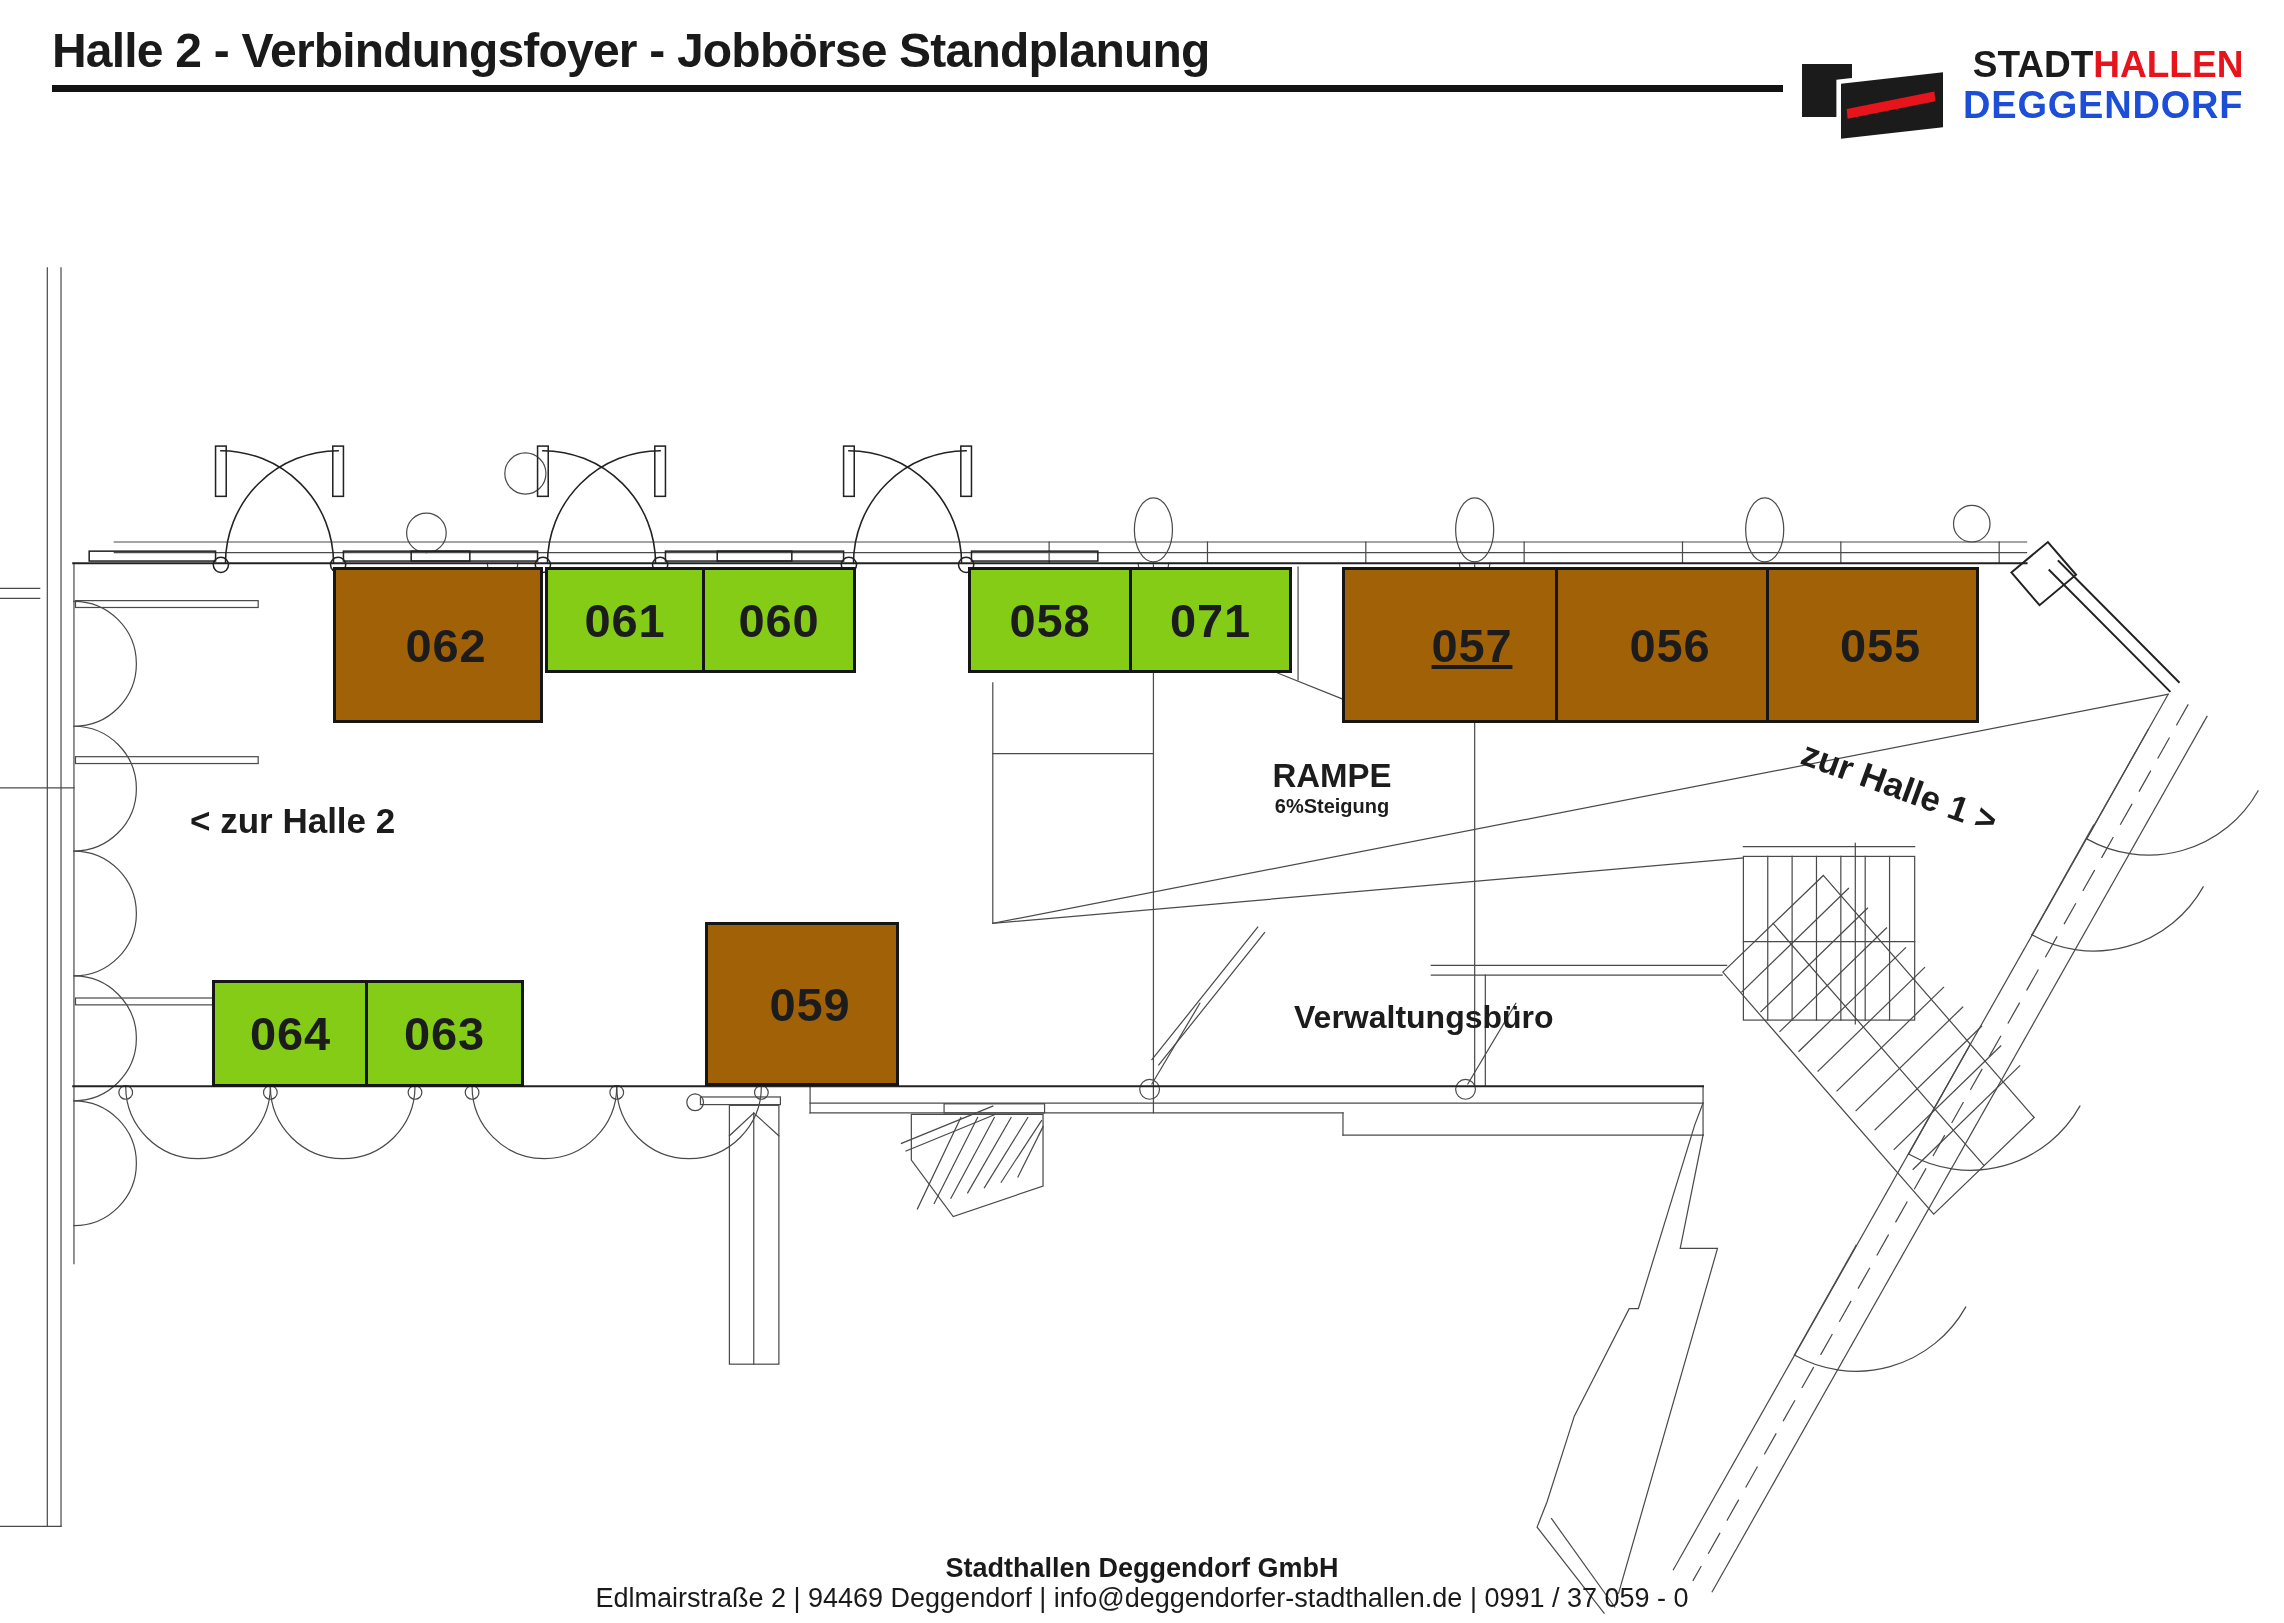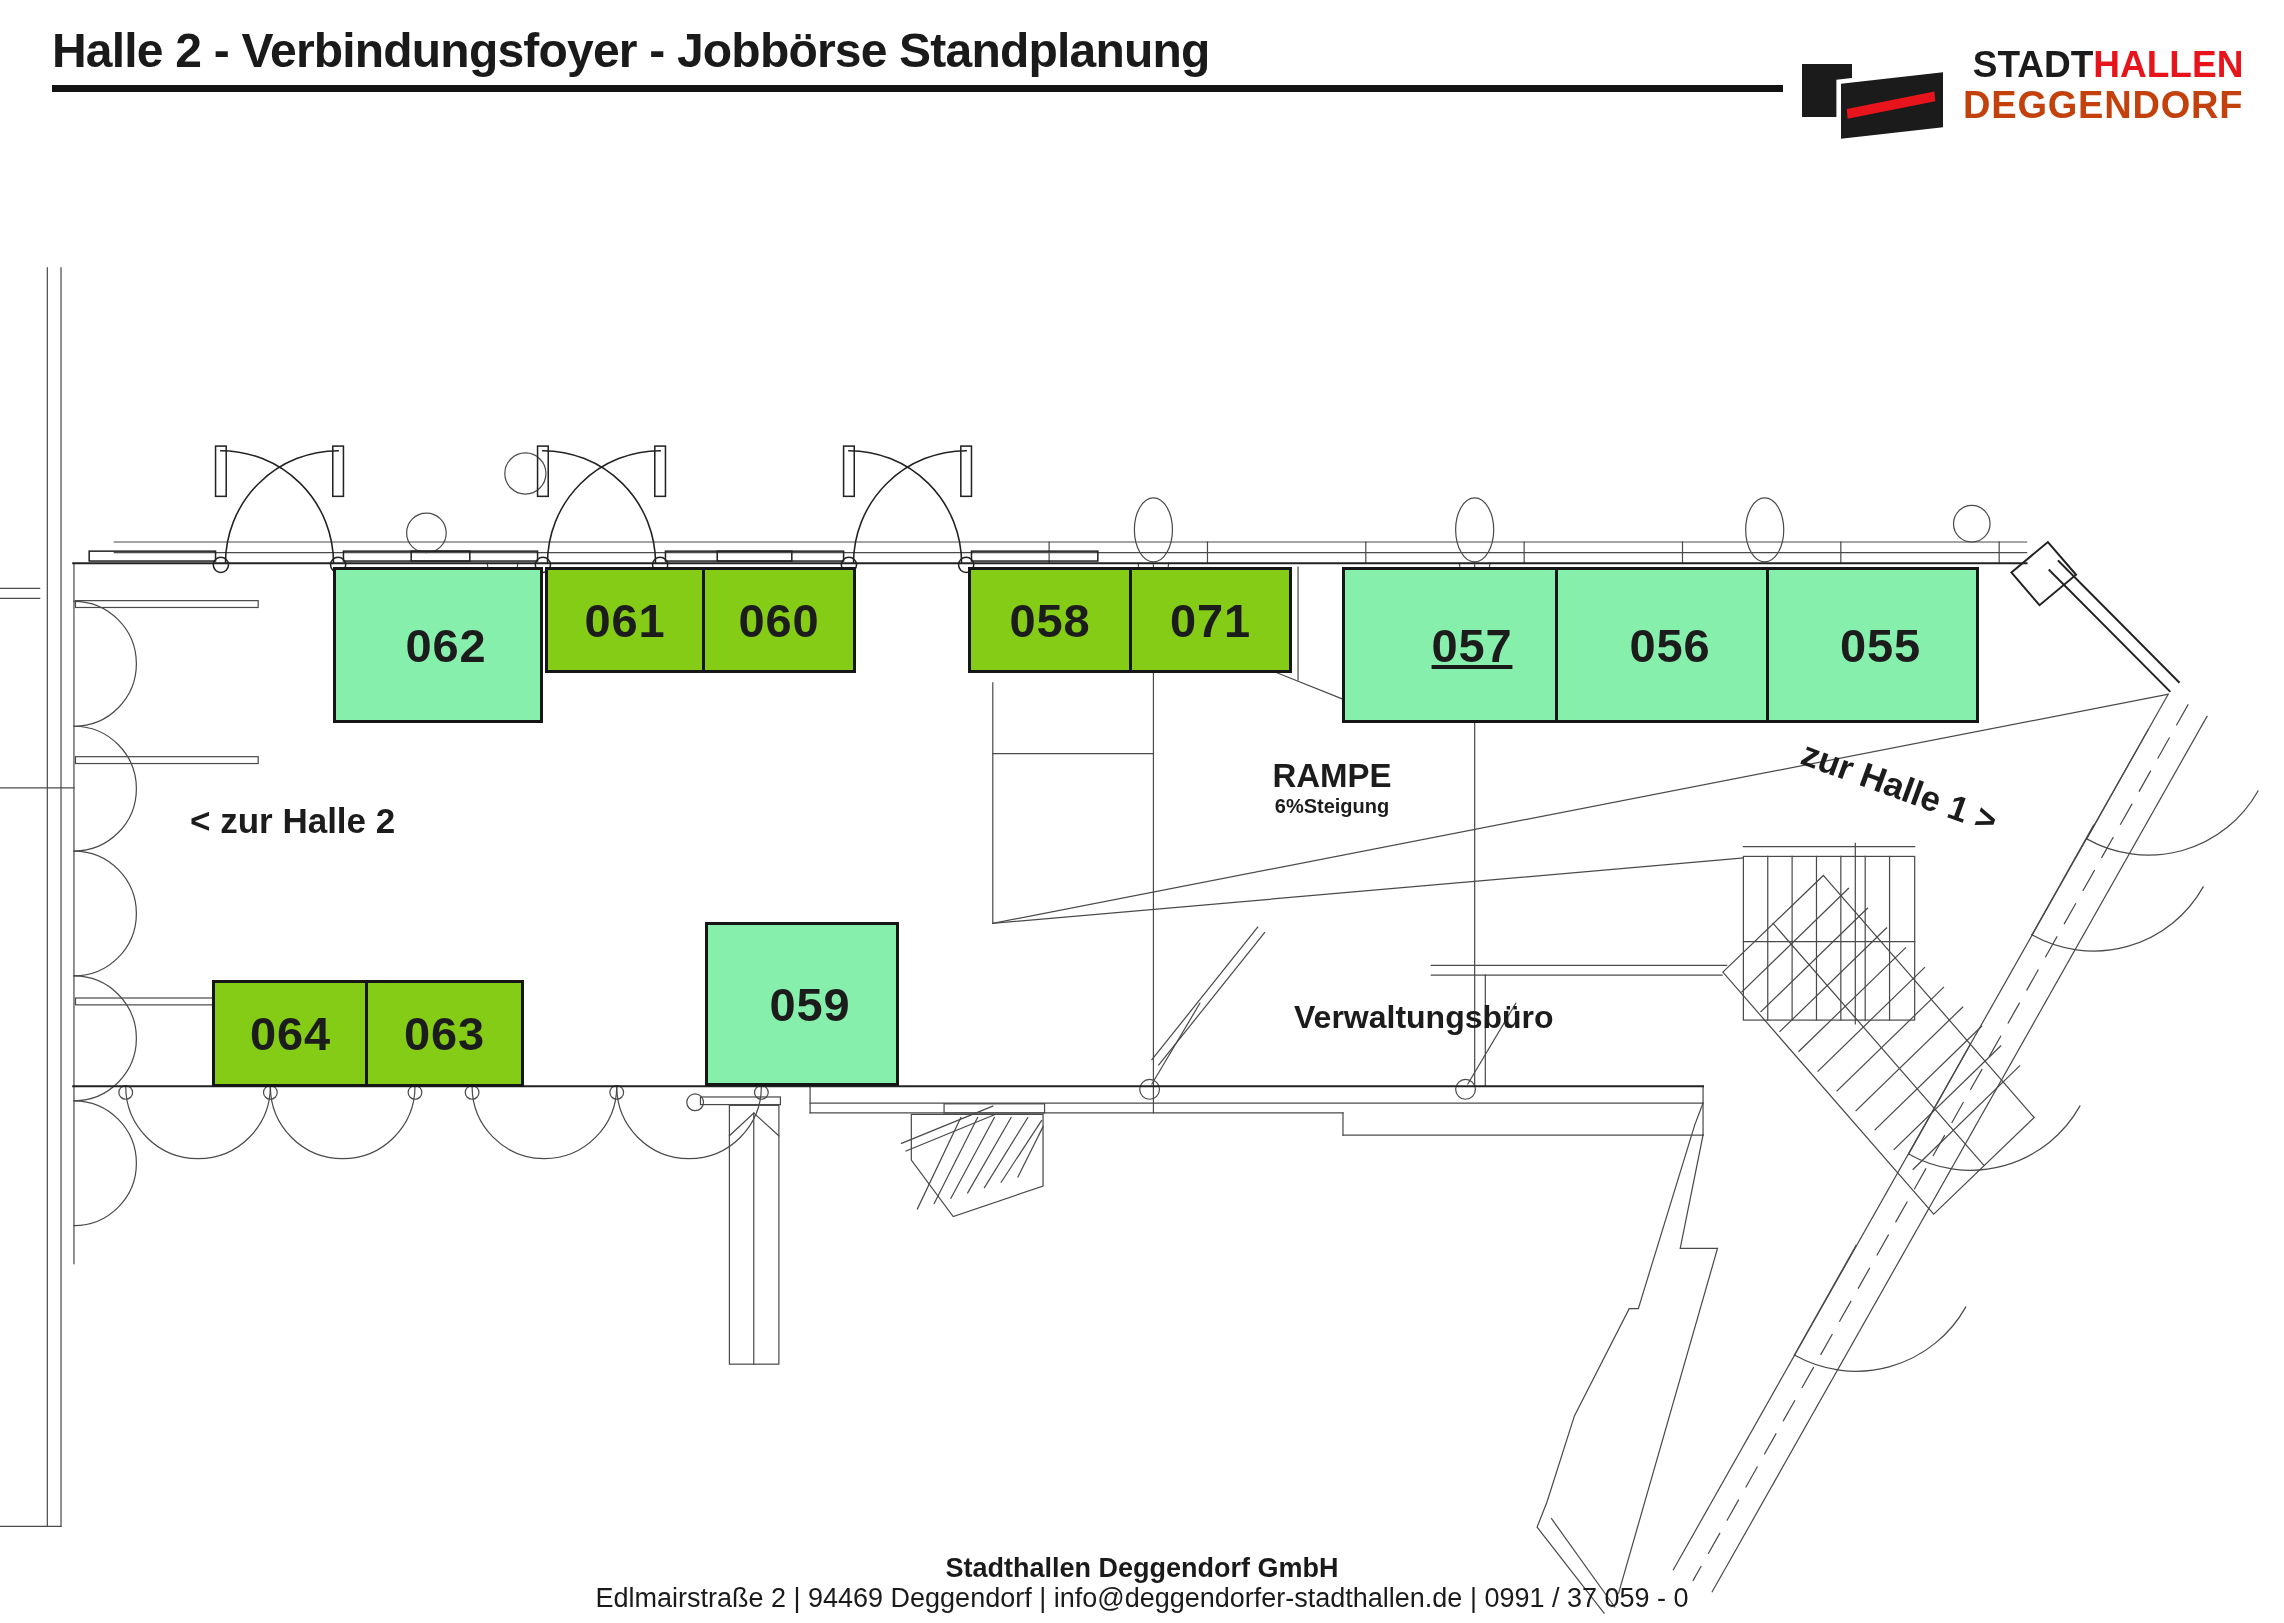--- a/index.html
+++ b/index.html
@@ -21,21 +21,21 @@
   .logo-text{position:absolute;left:166px;top:30px;line-height:40px;white-space:nowrap;}
   .logo-line1{font-size:37px;font-weight:bold;letter-spacing:0;}
   .logo-line2{font-size:38px;font-weight:bold;letter-spacing:0.8px;}
 
   
   #plan-svg{position:absolute;left:0;top:0;width:2284px;height:1623px;}
 
   .booth{position:absolute;border:3.8px solid #161616;display:flex;
          align-items:center;justify-content:center;box-sizing:border-box;}
   .booth .booth-label{font-size:47px;font-weight:bold;color:#1c1c1c;letter-spacing:0.8px;}
-  .booth.blue{background:#86efac;padding-left:16px;}
+  .booth.blue{background:#a16207;padding-left:16px;}
   .booth.yellow{background:#84cc16;}
 
   .plan-text{position:absolute;font-weight:bold;color:#1c1c1c;white-space:nowrap;}
   #lbl-halle2{left:190px;top:801px;font-size:35px;}
   #lbl-rampe{left:1218px;top:757px;width:228px;text-align:center;font-size:33px;}
   #lbl-steigung{left:1218px;top:795px;width:228px;text-align:center;font-size:20px;}
   #lbl-halle1{left:1774px;top:767px;width:251px;text-align:center;font-size:35px;
               transform:rotate(20deg);}
   #lbl-office{left:1294px;top:999px;width:335px;font-size:32px;}
 
@@ -52,21 +52,21 @@
   <div id="title">Halle 2 - Verbindungsfoyer - Jobbörse Standplanung</div>
   <div id="rule"></div>
 
   <div id="logo">
     <div class="logo-square"></div>
     <div class="logo-flag">
       <div class="logo-stripe" style="background:#e8141c;"></div>
     </div>
     <div class="logo-text">
       <div class="logo-line1"><span style="color:#1b1b1b;">STADT</span><span style="color:#e8141c;">HALLEN</span></div>
-      <div class="logo-line2" style="color:#c2410c;">DEGGENDORF</div>
+      <div class="logo-line2" style="color:#1d4ed8;">DEGGENDORF</div>
     </div>
   </div>
 
   <svg id="plan-svg" viewBox="0 0 3000 2132" fill="none" stroke-linecap="square">
     <g stroke="#4a4a4a" stroke-width="1.6">
 
       <line x1="62" y1="352" x2="62" y2="2005"></line>
       <line x1="80" y1="352" x2="80" y2="2005"></line>
       <line x1="97" y1="740" x2="97" y2="1660"></line>
       <line x1="0" y1="1035" x2="97" y2="1035"></line>

